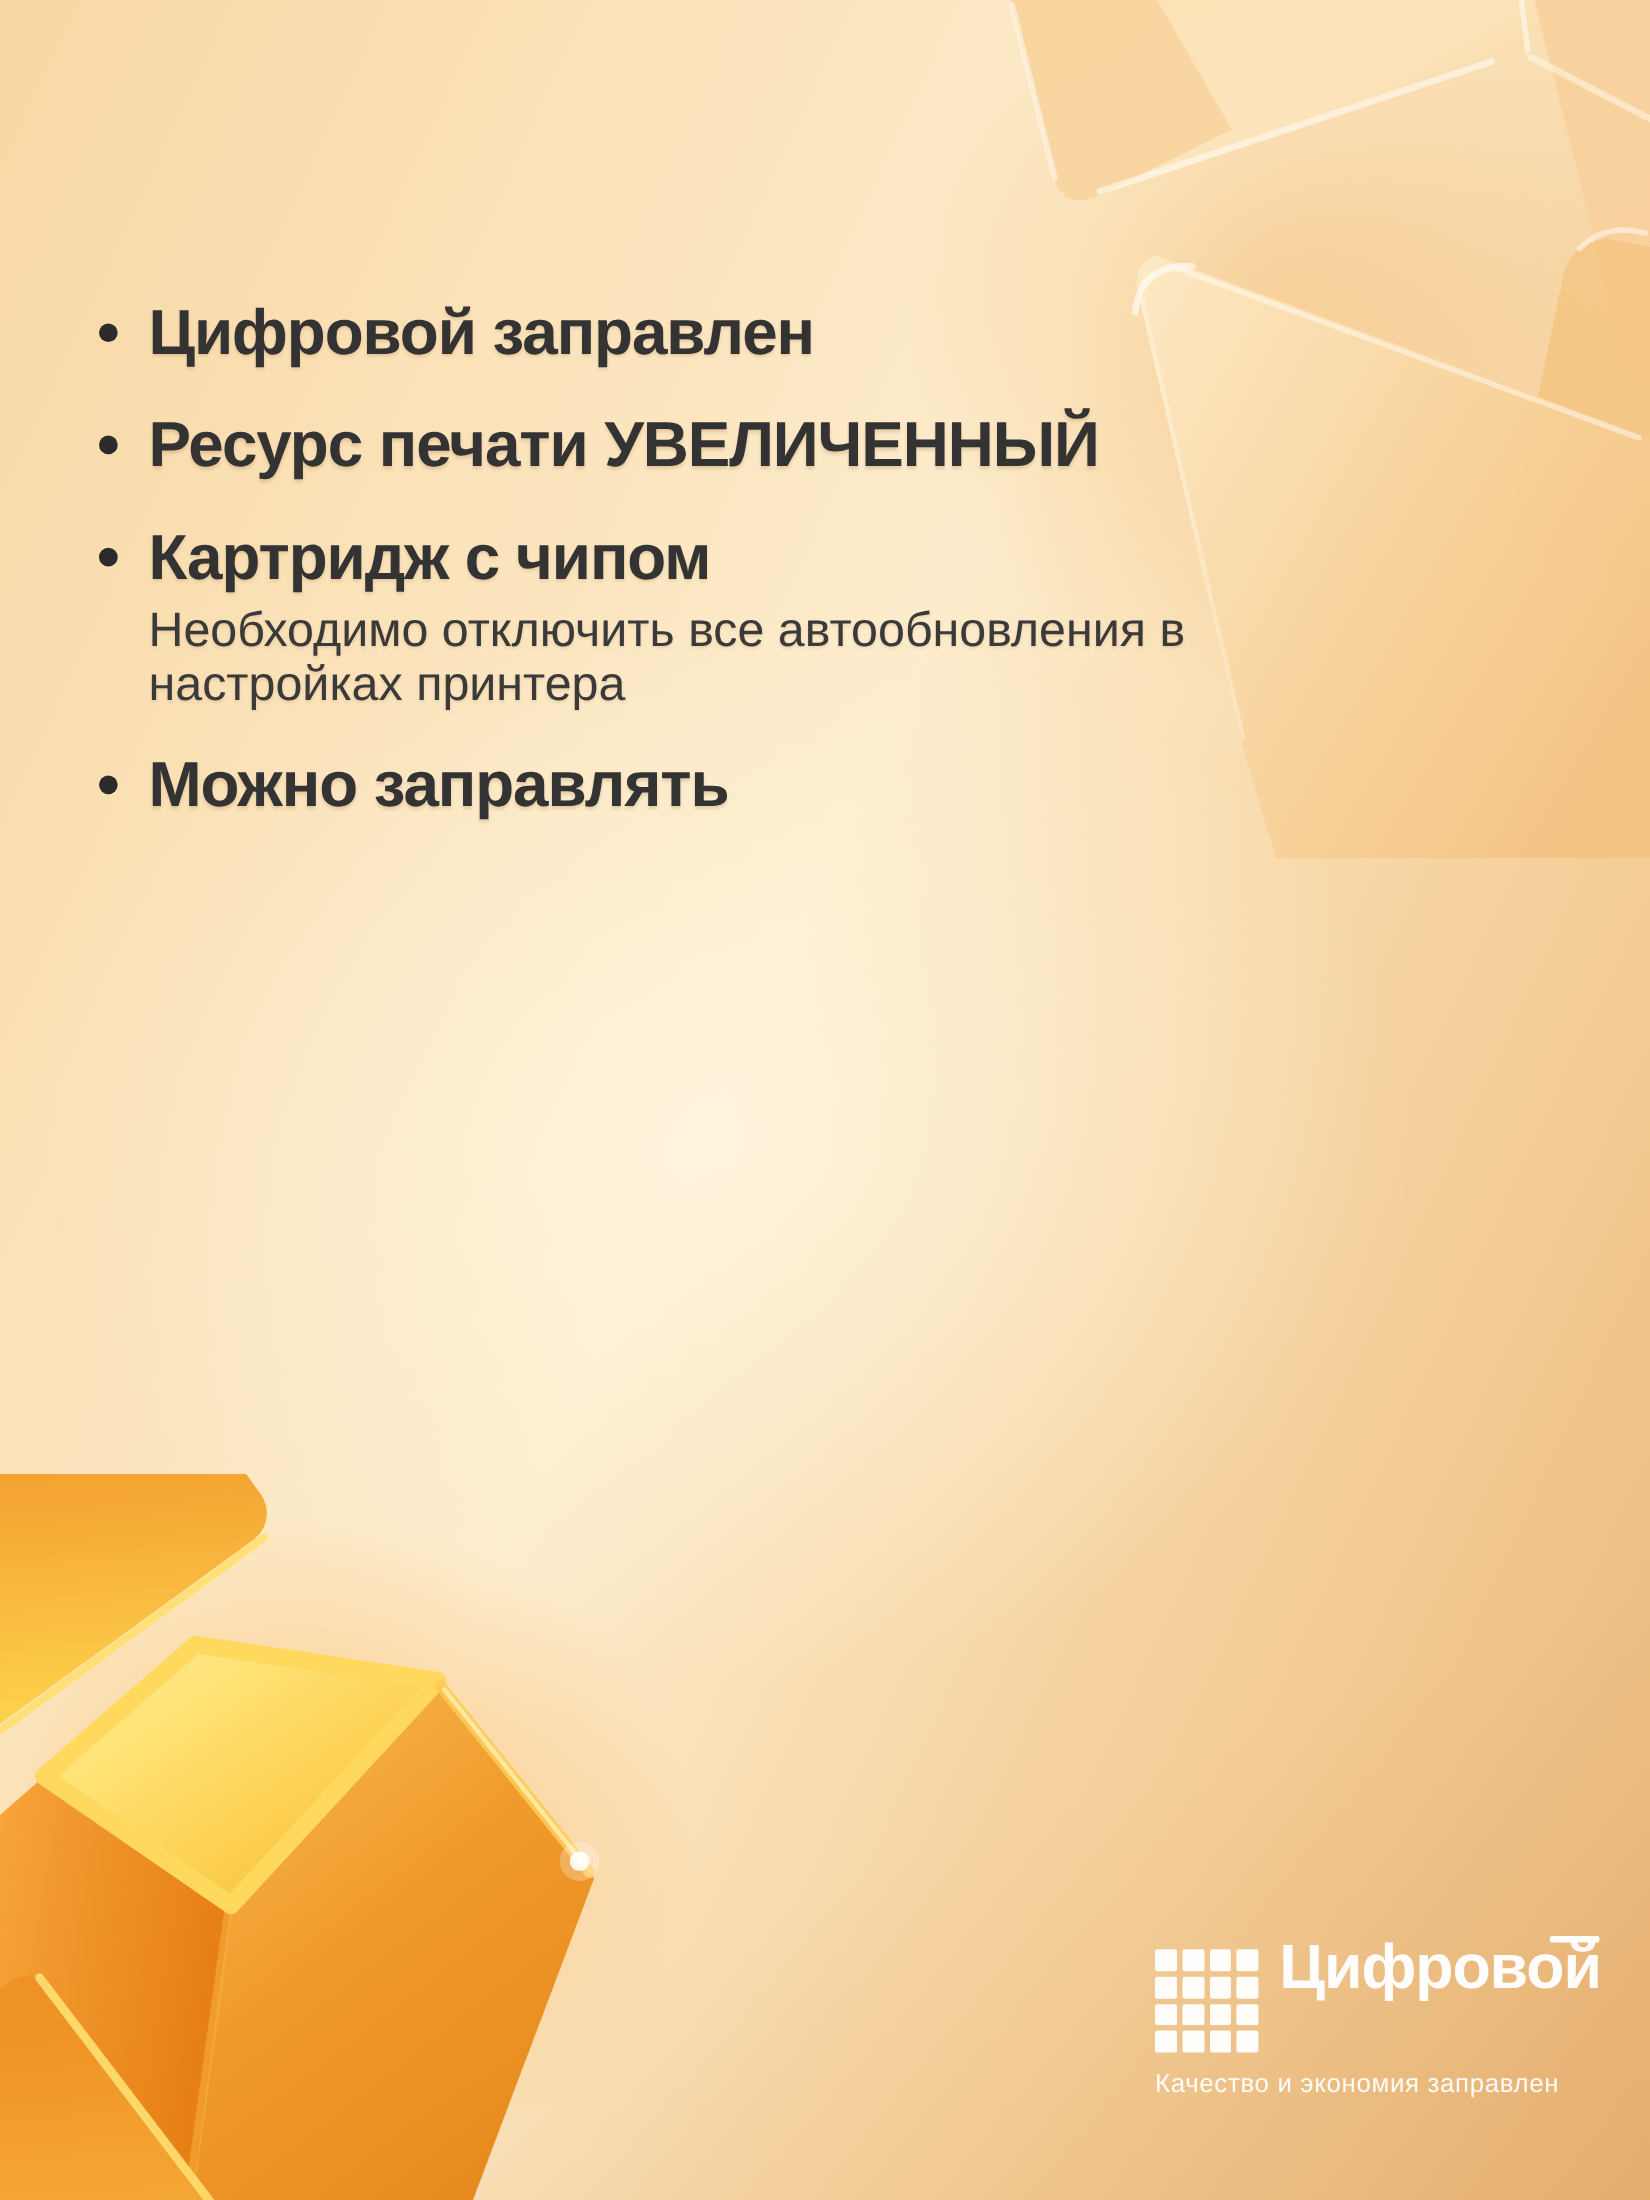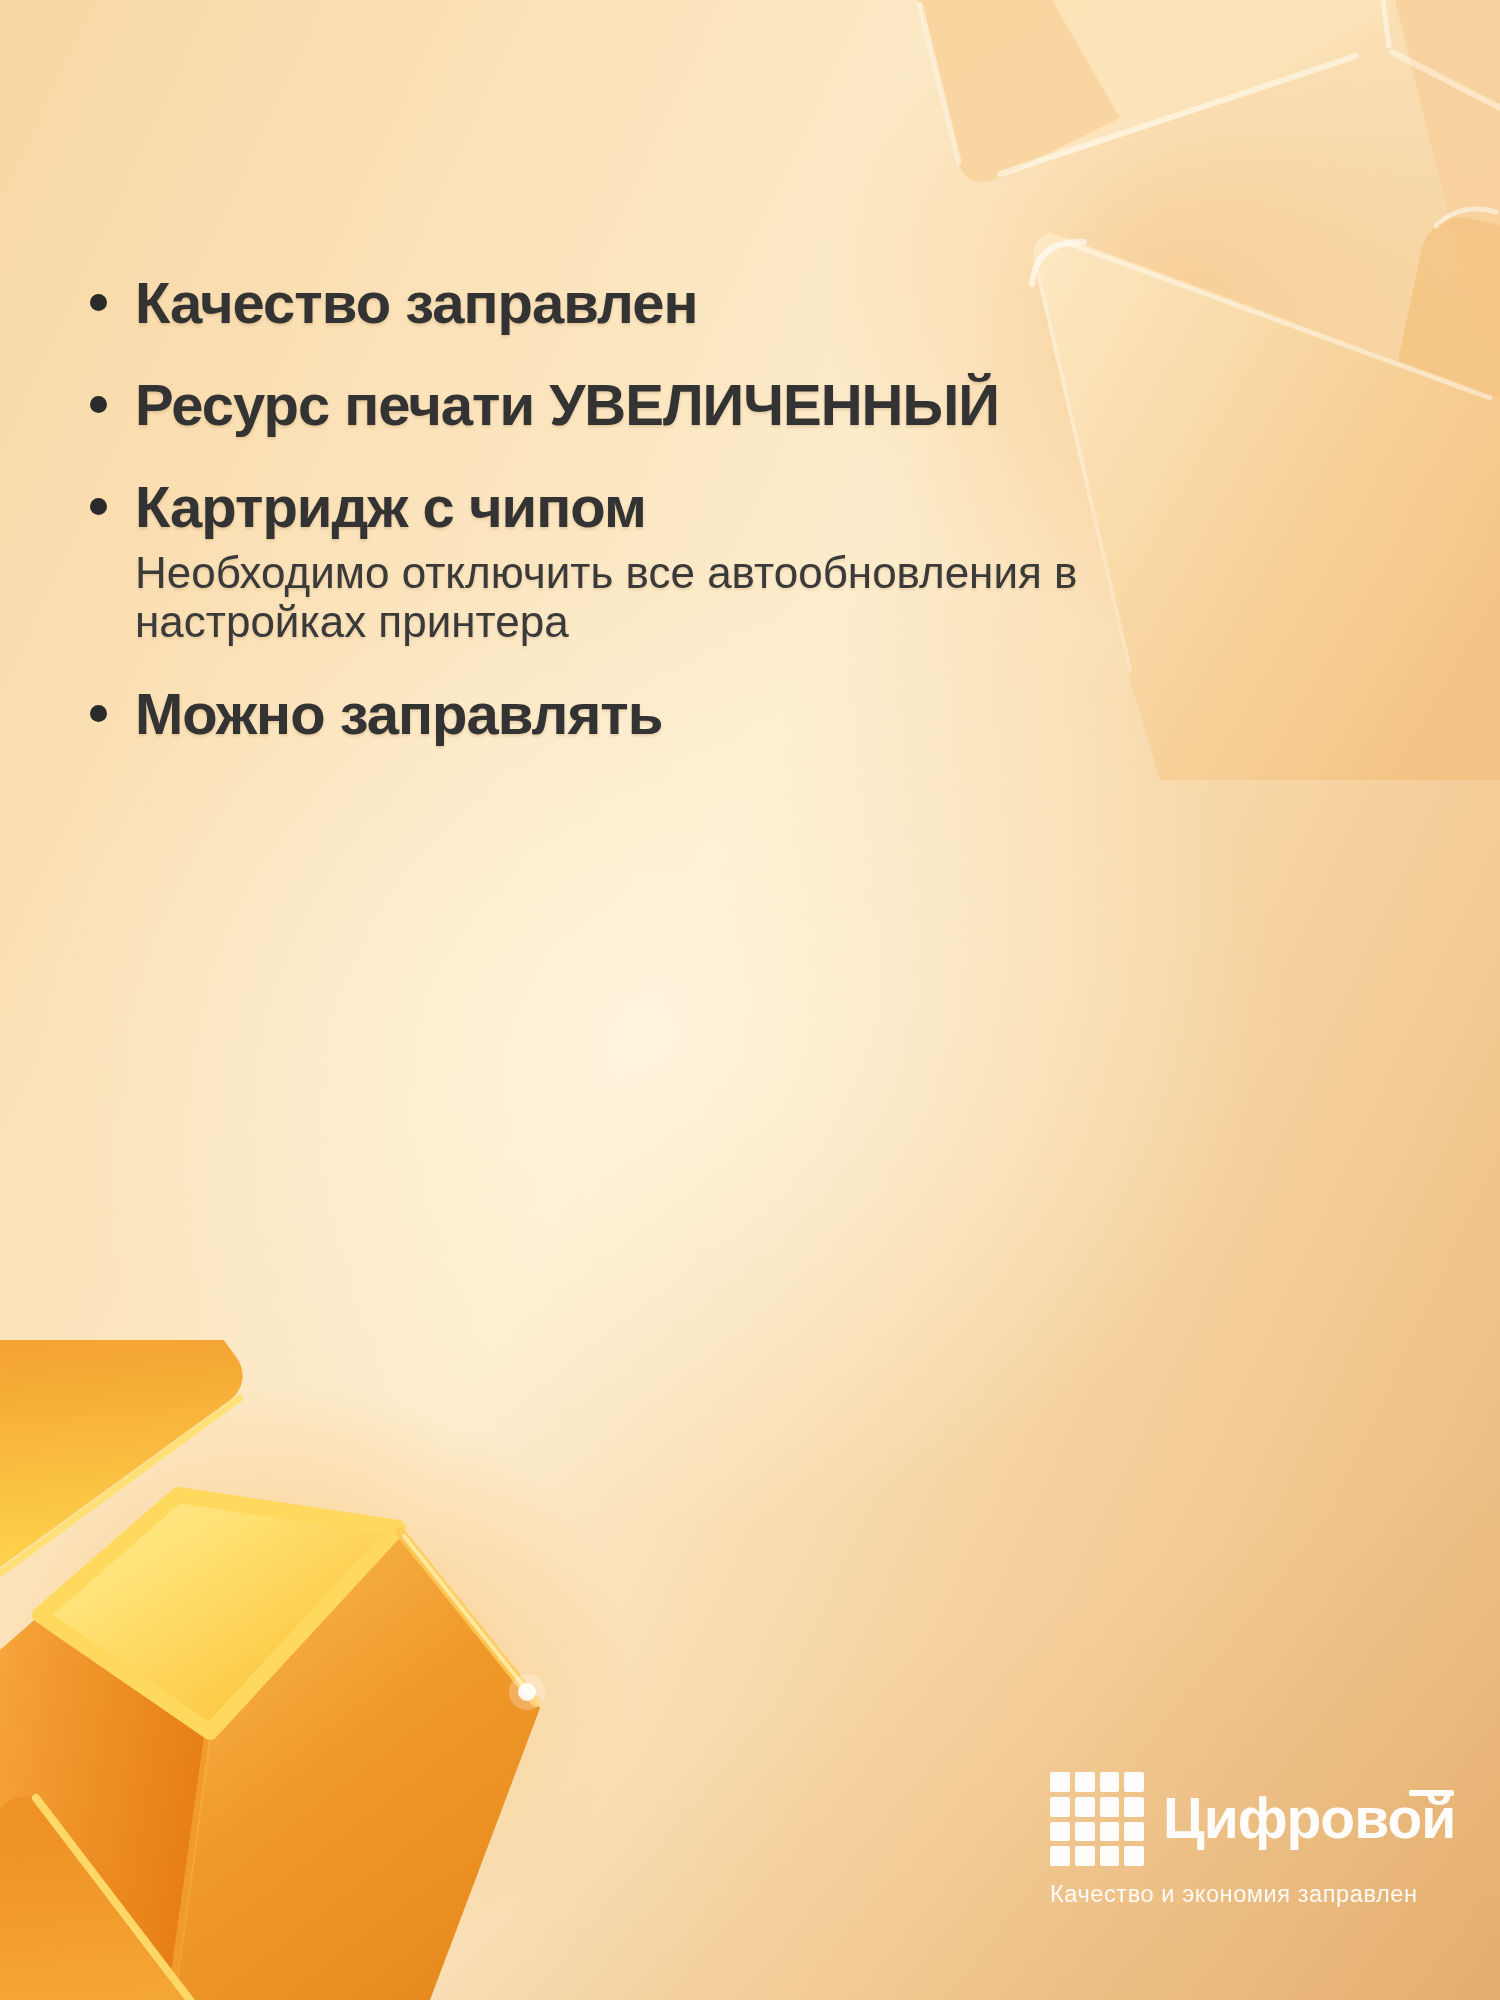--- a/index.html
+++ b/index.html
@@ -62,21 +62,21 @@
   .logo { position: absolute; left: 1050px; top: 1768px; width: 400px; height: 140px; color: #ffffff; }
   .logo-grid {
     position: absolute; left: 0; top: 4px;
     width: 94px; height: 94px;
     display: grid;
     grid-template-columns: repeat(4, 1fr);
     grid-template-rows: repeat(4, 1fr);
     gap: 5px;
   }
   .logo-grid span { background: rgba(255,255,255,0.96); border-radius: 2px; display: block; }
-  .logo-text { position: absolute; left: 113px; top: -6px; margin-top: 30px; }
+  .logo-text { position: absolute; left: 113px; top: -6px; }
   .logo-name {
     font-size: 57px; font-weight: 700; line-height: 0.92;
     letter-spacing: -1px; color: rgba(255,255,255,0.97);
     white-space: nowrap;
   }
   .logo-name.l1 { position: relative; display: inline-block; }
   .logo-name.l1::after {
     content: ""; position: absolute; top: -2px; right: 1px;
     width: 45px; height: 6px; background: rgba(255,255,255,0.97); border-radius: 2px;
   }
@@ -168,21 +168,21 @@
     <rect x="-150" y="-40" width="340" height="300" rx="26" transform="rotate(-36)" fill="url(#gA)"></rect>
   </g>
   <path d="M 36,458 L 196,668" stroke="#ffe070" stroke-width="8" stroke-linecap="round" fill="none" opacity="0.9"></path>
 </svg>
 
 <div class="layer shade-br"></div>
 
 <ul class="bullets">
   <li class="bullet-item">
     <span class="dot"></span>
-    <span class="bullet-label">Качество заправлен</span>
+    <span class="bullet-label">Цифровой заправлен</span>
   </li>
   <li class="bullet-item">
     <span class="dot"></span>
     <span class="bullet-label">Ресурс печати УВЕЛИЧЕННЫЙ</span>
   </li>
   <li class="bullet-item has-note">
     <span class="dot"></span>
     <span class="bullet-label">Картридж с чипом</span>
     <div class="bullet-note">
       <div>Необходимо отключить все автообновления в</div>

